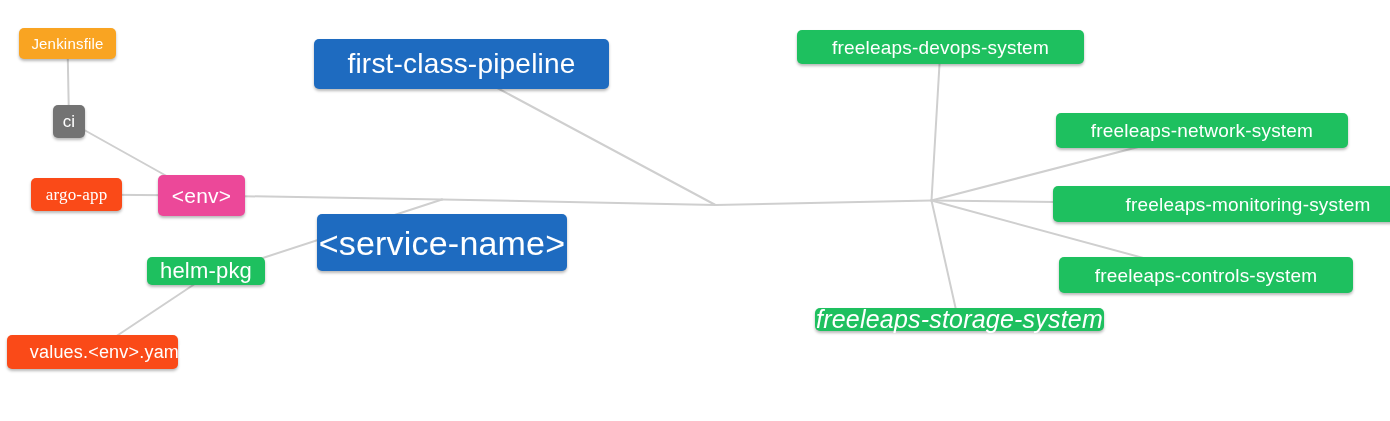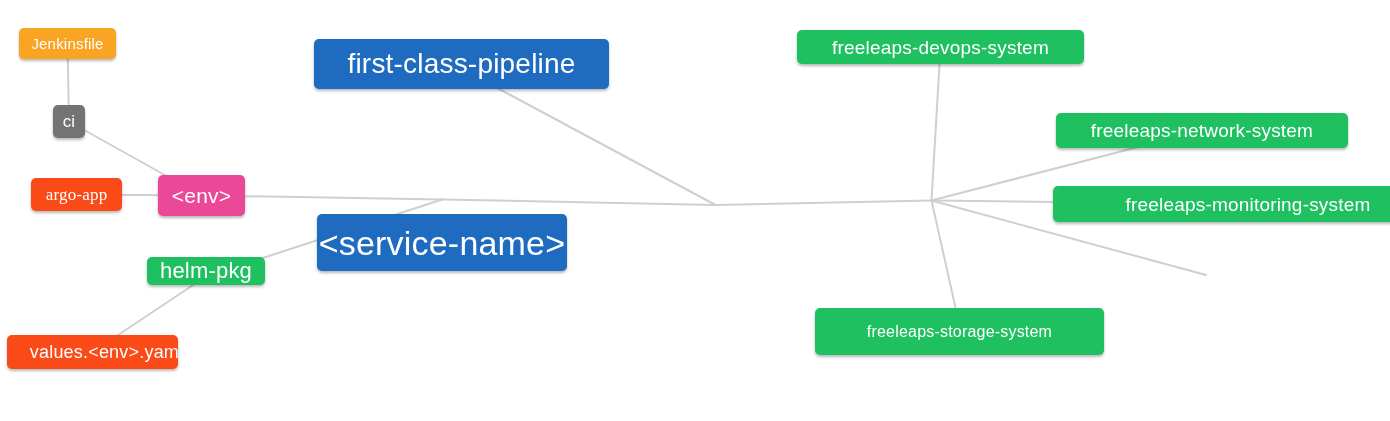--- a/index.html
+++ b/index.html
@@ -68,15 +68,16 @@
       <div class="node" style="left: 53px; top: 105px; width: 32px; height: 33px; font-size: 17px; background: #737373; color: rgb(255, 255, 255);">ci</div>
       <div class="node" style="left: 31px; top: 178px; width: 91px; height: 33px; font-size: 17px; background: rgb(250, 74, 24); color: rgb(255, 255, 255); font-family: Liberation Serif, serif;">argo-app</div>
       <div class="node" style="left: 158px; top: 175px; width: 87px; height: 41px; font-size: 21px; background: #ec4899; color: rgb(255, 255, 255);">&lt;env&gt;</div>
       <div class="node" style="left: 147px; top: 257px; width: 118px; height: 28px; font-size: 22px; background: rgb(30, 192, 95); color: rgb(255, 255, 255);">helm-pkg</div>
       <div class="node" style="left: 7px; top: 335px; width: 171px; height: 34px; font-size: 18px; background: rgb(250, 74, 24); color: rgb(255, 255, 255); padding-left: 28px;">values.&lt;env&gt;.yaml</div>
       <div class="node" style="left: 314px; top: 39px; width: 295px; height: 50px; font-size: 28px; background: rgb(30, 107, 192); color: rgb(255, 255, 255);">first-class-pipeline</div>
       <div class="node" style="left: 317px; top: 171px; width: 250px; height: 57px; font-size: 34px; background: rgb(30, 107, 192); color: rgb(255, 255, 255); margin-top: 43px;">&lt;service-name&gt;</div>
       <div class="node" style="left: 1056px; top: 113px; width: 292px; height: 35px; font-size: 19px; background: rgb(30, 192, 95); color: rgb(255, 255, 255);">freeleaps-network-system</div>
       <div class="node" style="left: 797px; top: 30px; width: 287px; height: 34px; font-size: 19px; background: rgb(30, 192, 95); color: rgb(255, 255, 255);">freeleaps-devops-system</div>
       <div class="node" style="left: 1053px; top: 186px; width: 390px; height: 36px; font-size: 19px; background: rgb(30, 192, 95); color: rgb(255, 255, 255);">freeleaps-monitoring-system</div>
-      <div class="node" style="left: 815px; top: 308px; width: 289px; height: 47px; font-size: 16px; background: rgb(30, 192, 95); color: rgb(255, 255, 255);">freeleaps-storage-system</div>
+      <div class="node" style="left: 1059px; top: 257px; width: 294px; height: 36px; font-size: 19px; background: rgb(30, 192, 95); color: rgb(255, 255, 255);">freeleaps-controls-system</div>
+      <div class="node" style="left: 815px; top: 308px; width: 289px; height: 23px; font-size: 25px; background: rgb(30, 192, 95); color: rgb(255, 255, 255); font-style: italic;">freeleaps-storage-system</div>
     </div>
 </div>
 
 </body></html>

